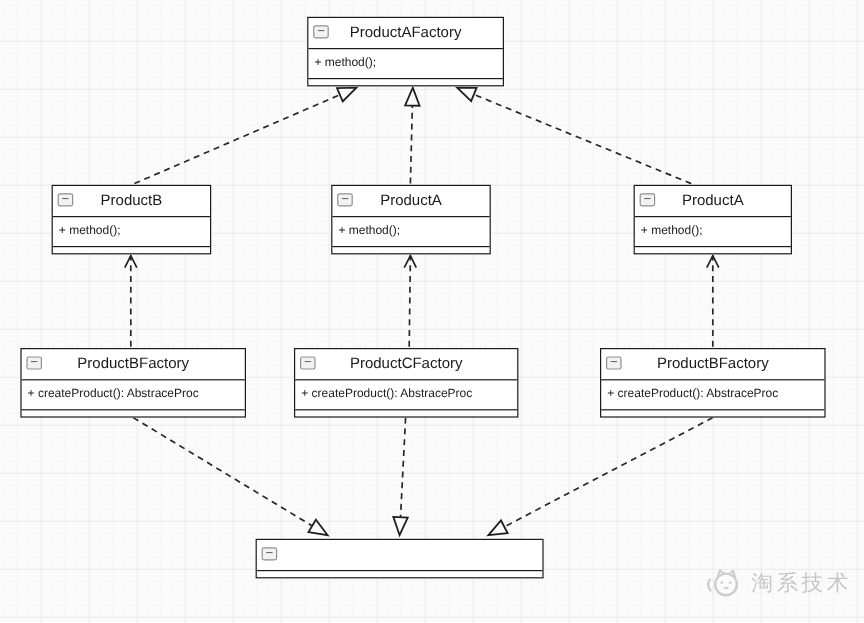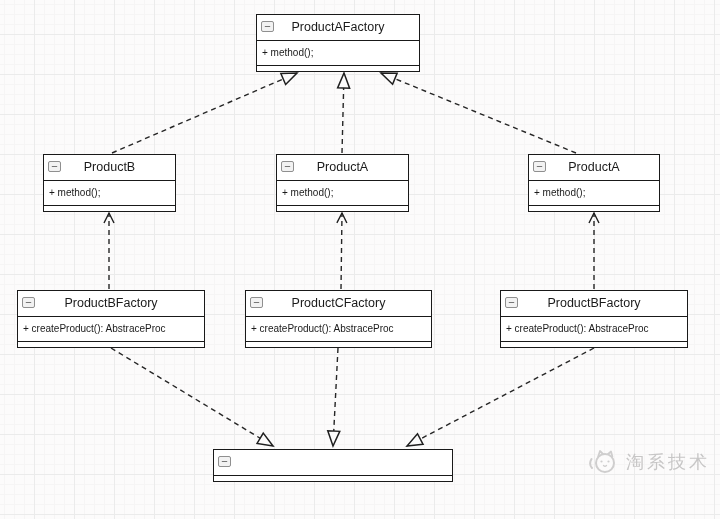--- a/index.html
+++ b/index.html
@@ -47,21 +47,21 @@
   }
   .uml-attr{
     height:24px;line-height:24px;
     font-size:10px;
     padding:0 5px;
     border-bottom:1.6px solid #191919;
     white-space:nowrap;overflow:hidden;
   }
   .uml-strip{height:5px;}
   .watermark{
-    position:absolute;left:588px;top:448px;
+    position:absolute;left:588px;top:472px;
     display:flex;align-items:center;gap:6px;
     color:#c7c6c6;
     font-size:18px;font-weight:500;letter-spacing:3px;
     user-select:none;
   }
 </style>
 </head>
 <body>
 
 <div class="canvas">

